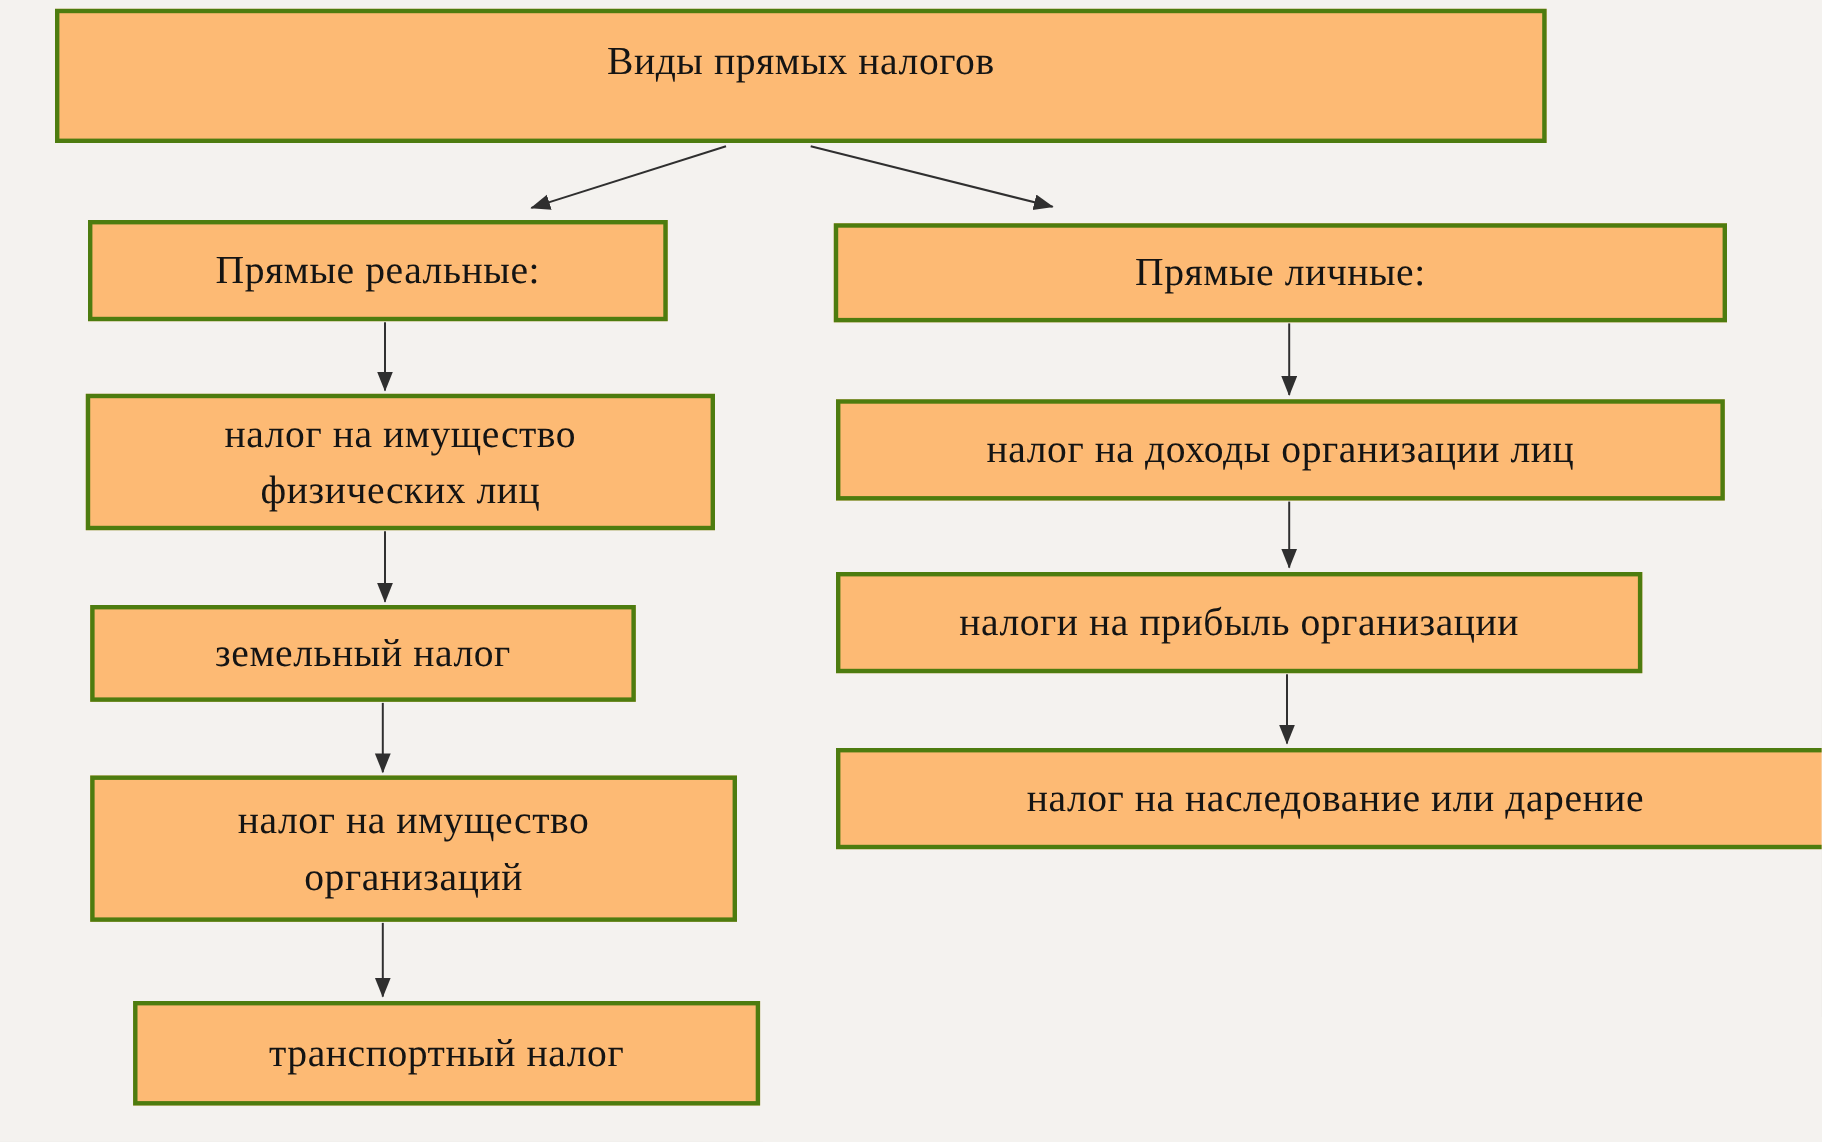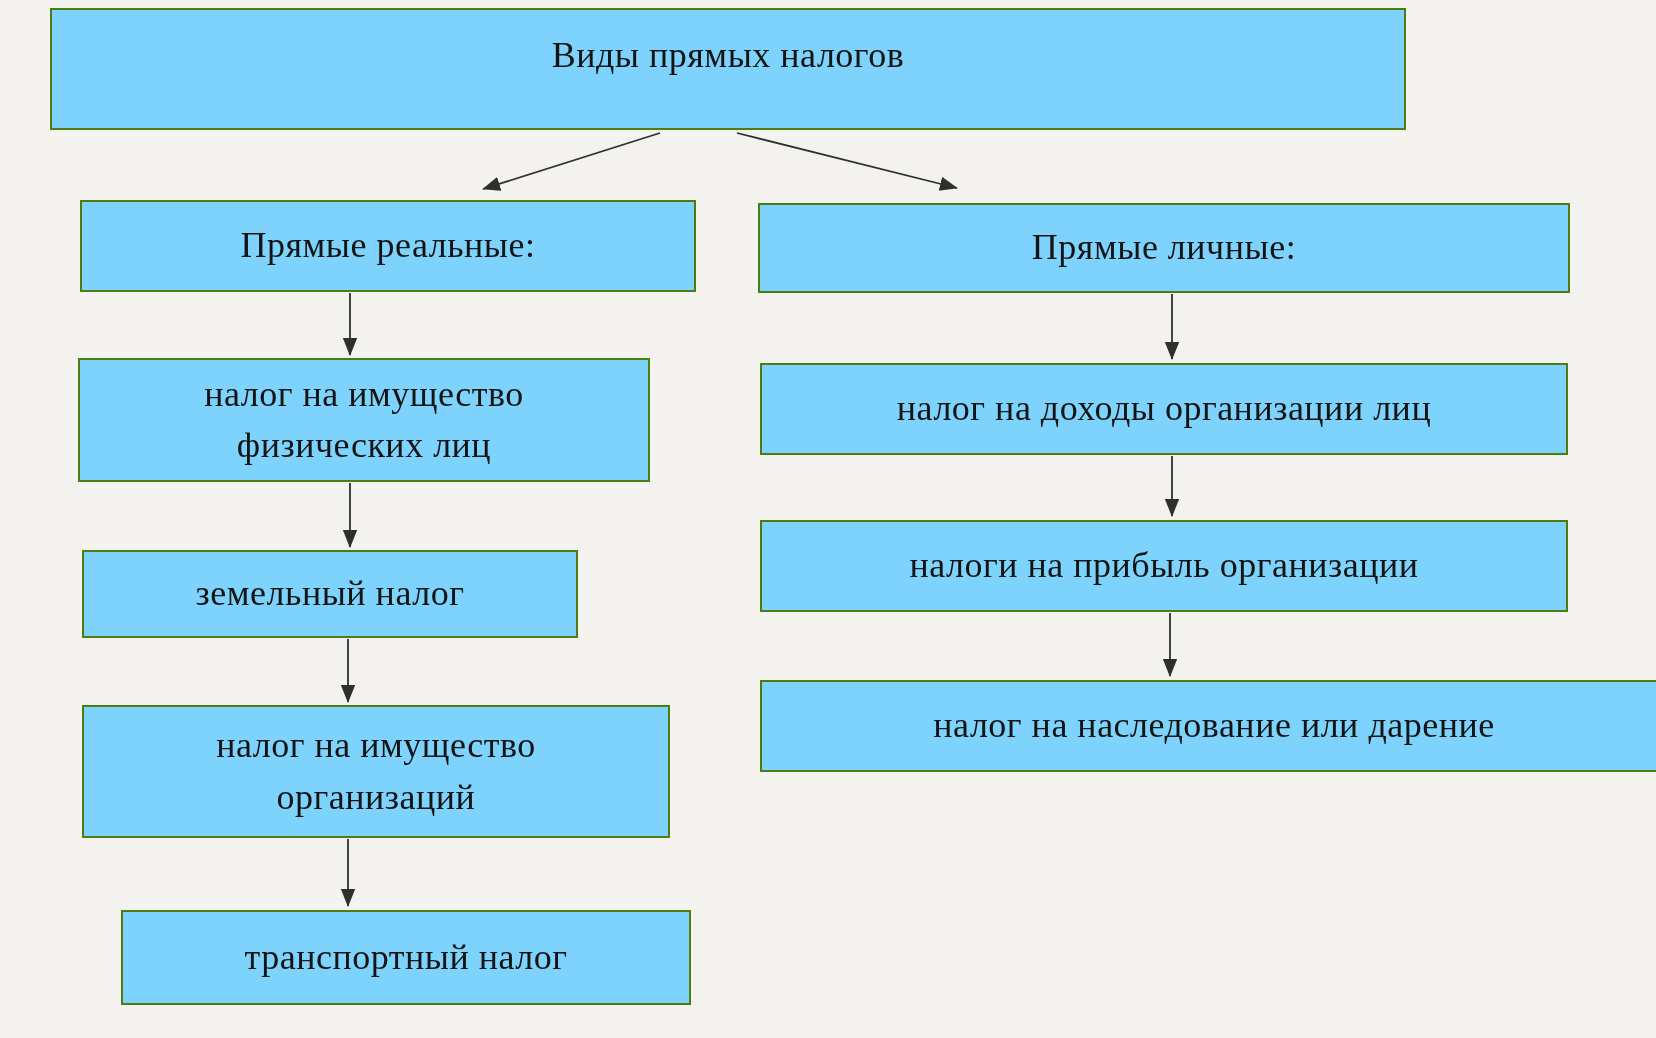--- a/index.html
+++ b/index.html
@@ -17,46 +17,46 @@
   }
   .connectors {
     position:absolute;
     left:0; top:0;
     width:1656px; height:1038px;
     pointer-events:none;
   }
   .node {
     position:absolute;
     box-sizing:border-box;
-    background:#7dd3fc;
-    border:2px solid #4d7c0f;
+    background:#fdba74;
+    border:4px solid #4d7c0f;
     display:flex;
     align-items:center;
     justify-content:center;
     text-align:center;
   }
   .node-label {
     font-size:36px;
     line-height:1.42;
     white-space:pre-line;
     letter-spacing:0.5px;
   }
   
   .n-root   { left:50px;  top:8px;   width:1356px; height:122px; padding-bottom:26px; }
   
-  .n-lhead  { left:80px;  top:200px; width:616px;  height:92px; }
+  .n-lhead  { left:80px;  top:200px; width:527px;  height:92px; }
   .n-rhead  { left:758px; top:203px; width:812px;  height:90px;text-align:center; }
   
   .n-l1 { left:78px; top:358px; width:572px; height:124px; }
   .n-l2 { left:82px; top:550px; width:496px; height:88px;  }
   .n-l3 { left:82px; top:705px; width:588px; height:133px; }
   .n-l4 { left:85px; top:910px; width:570px; height:95px;margin-left:36px;  }
   
   .n-r1 { left:760px; top:363px; width:808px; height:92px; }
-  .n-r2 { left:760px; top:520px; width:808px; height:92px; }
+  .n-r2 { left:760px; top:520px; width:733px; height:92px; }
   .n-r3 { left:760px; top:680px; width:908px; height:92px; }
 </style>
 </head>
 <body>
 
 <div class="canvas">
 
   <svg class="connectors" viewBox="0 0 1656 1038" xmlns="http://www.w3.org/2000/svg">
     <defs>
       <marker id="ah" markerWidth="12" markerHeight="10" refX="9.5" refY="4" orient="auto" markerUnits="strokeWidth">

